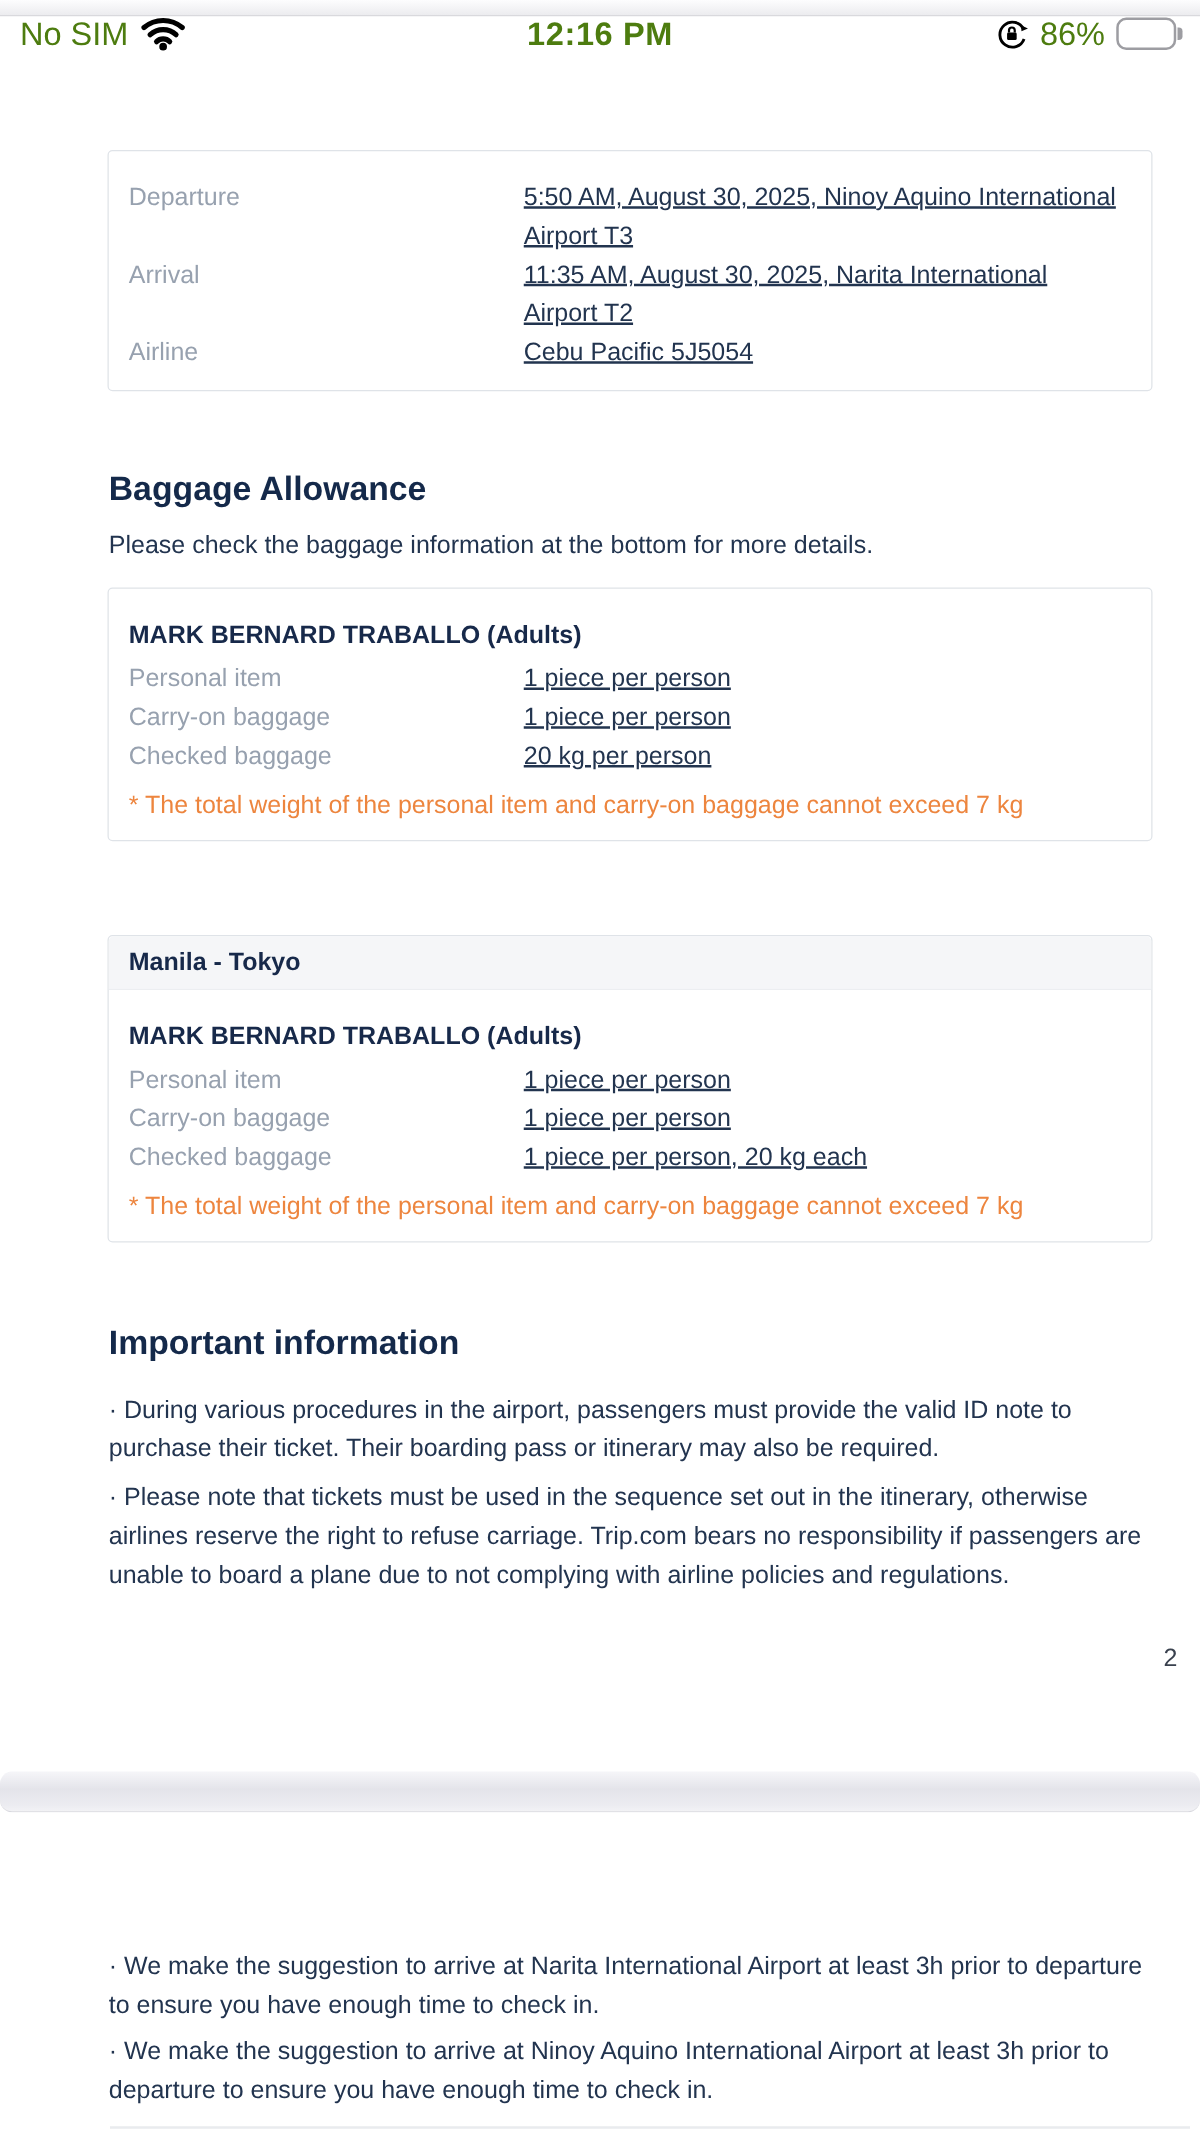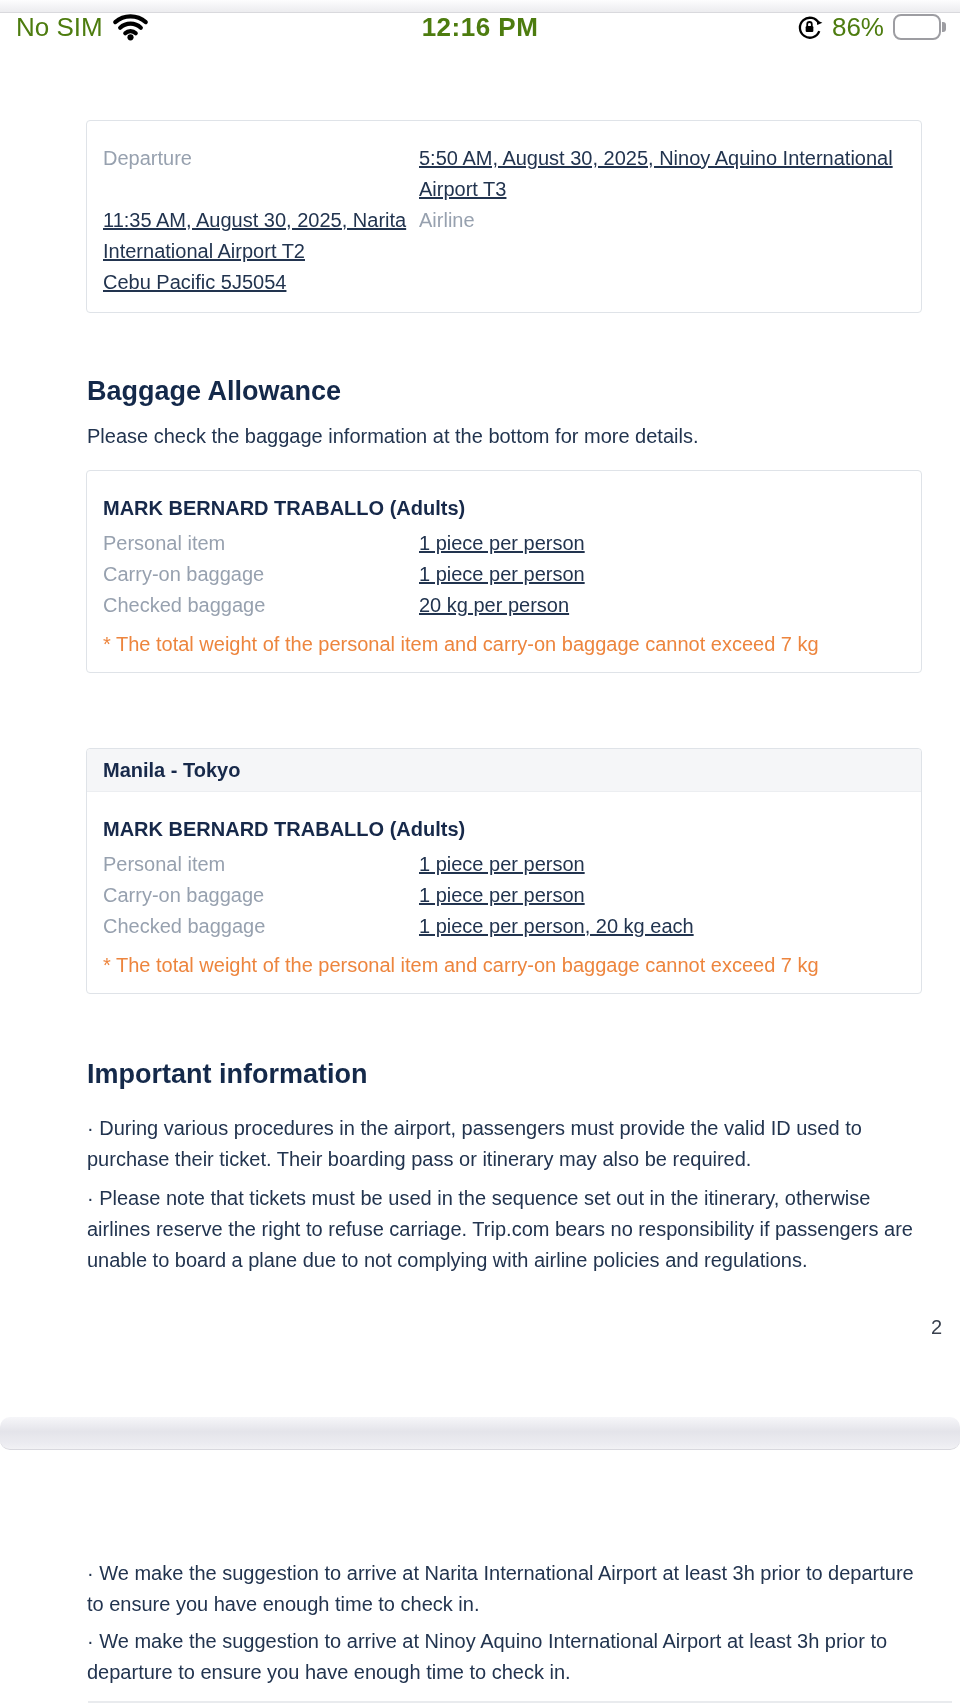--- a/index.html
+++ b/index.html
@@ -126,20 +126,21 @@
         <span class="battery-nub"></span>
       </span>
     </div>
   </div>
 
   <div class="card" id="flight-card">
     <div class="card-body">
       <div class="kv-grid">
         <div class="kv-label">Departure</div>
         <div class="kv-value">5:50 AM, August 30, 2025, Ninoy Aquino International Airport T3</div>
+        <div class="kv-label">Arrival</div>
         <div class="kv-value">11:35 AM, August 30, 2025, Narita International Airport T2</div>
         <div class="kv-label">Airline</div>
         <div class="kv-value">Cebu Pacific 5J5054</div>
       </div>
     </div>
   </div>
 
   <div class="doc-heading" id="baggage-heading">Baggage Allowance</div>
   <div class="doc-par" id="baggage-subtitle">Please check the baggage information at the bottom for more details.</div>
 
@@ -168,21 +169,21 @@
         <div class="kv-label">Carry-on baggage</div>
         <div class="kv-value">1 piece per person</div>
         <div class="kv-label">Checked baggage</div>
         <div class="kv-value">1 piece per person, 20 kg each</div>
       </div>
       <div class="bag-note">* The total weight of the personal item and carry-on baggage cannot exceed 7 kg</div>
     </div>
   </div>
 
   <div class="doc-heading" id="important-heading">Important information</div>
-  <div class="doc-par" id="important-par-1">· During various procedures in the airport, passengers must provide the valid ID used to purchase their ticket. Their boarding pass or itinerary may also be required.</div>
+  <div class="doc-par" id="important-par-1">· During various procedures in the airport, passengers must provide the valid ID note to purchase their ticket. Their boarding pass or itinerary may also be required.</div>
   <div class="doc-par" id="important-par-2">· Please note that tickets must be used in the sequence set out in the itinerary, otherwise airlines reserve the right to refuse carriage. Trip.com bears no responsibility if passengers are unable to board a plane due to not complying with airline policies and regulations.</div>
 
   <div id="page-number">2</div>
 
   <div id="page-separator"></div>
 
   <div class="doc-par" id="next-par-1">· We make the suggestion to arrive at Narita International Airport at least 3h prior to departure to ensure you have enough time to check in.</div>
   <div class="doc-par" id="next-par-2">· We make the suggestion to arrive at Ninoy Aquino International Airport at least 3h prior to departure to ensure you have enough time to check in.</div>
 
   <div id="next-card-top-border"></div>

